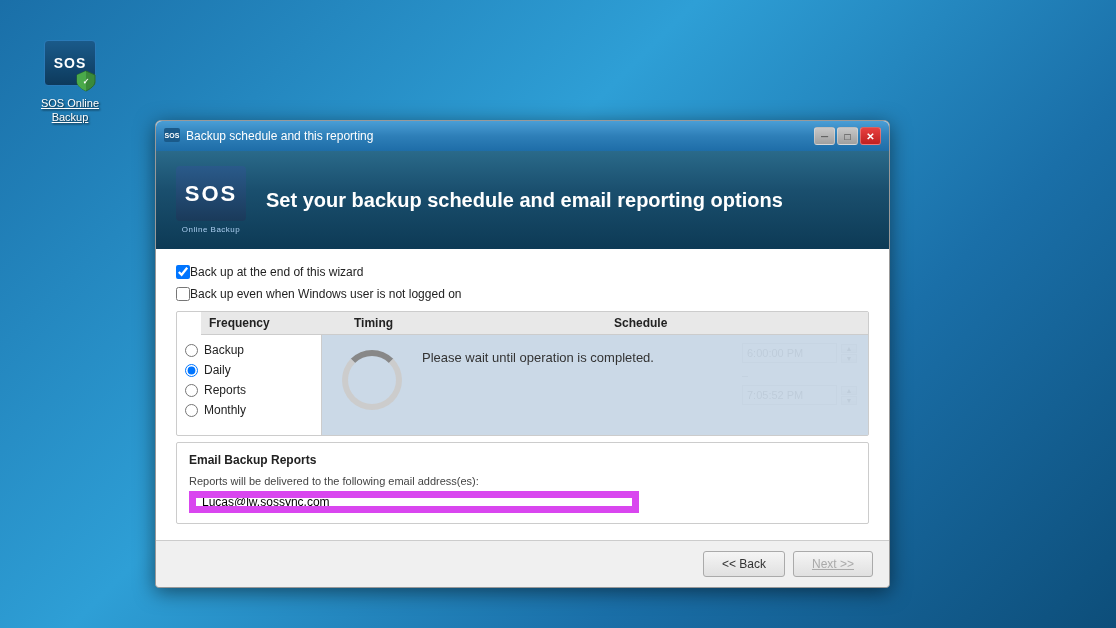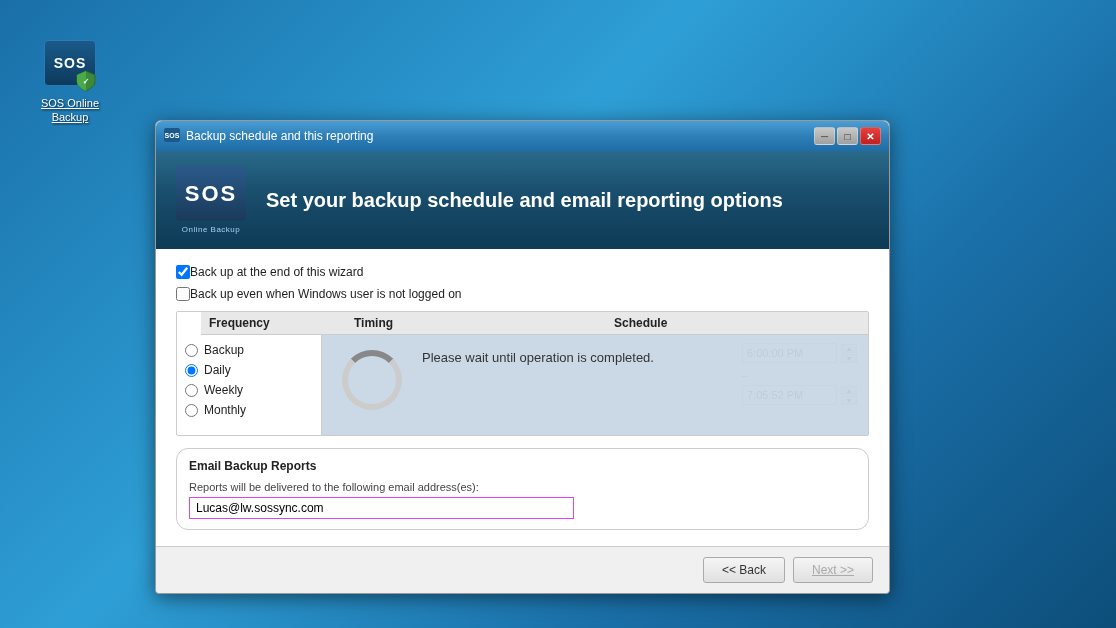--- a/index.html
+++ b/index.html
@@ -326,44 +326,44 @@
       border: 1px solid #aaa;
       cursor: pointer;
       display: flex;
       align-items: center;
       justify-content: center;
       font-size: 7px;
     }
 
     
     .email-section {
-      margin-top: 12px;
+      margin-top: 6px;
       border: 1px solid #ccc;
-      border-radius: 12px;
+      border-radius: 2px;
       padding: 10px 12px;
     }
 
     .email-section-title {
       font-size: 12px;
       font-weight: bold;
       color: #222;
       margin-bottom: 8px;
     }
 
     .email-note {
       font-size: 11px;
       color: #444;
       margin-top: 6px;
       margin-bottom: 4px;
     }
 
     .email-input {
-      width: 385px;
+      width: 450px;
       height: 22px;
-      border: 1px solid #d946ef;
+      border: 7px solid #d946ef;
       padding: 2px 6px;
       font-size: 12px;
       background: white;
     }
 
     
     .dialog-footer {
       background: #f0f0f0;
       padding: 10px 16px;
       display: flex;
@@ -458,21 +458,21 @@
           <div class="radio-row">
             <input type="radio" name="frequency" style="">
             <span class="radio-label">Backup</span>
           </div>
           <div class="radio-row">
             <input type="radio" name="frequency" checked="" style="">
             <span class="radio-label">Daily</span>
           </div>
           <div class="radio-row">
             <input type="radio" name="frequency" style="">
-            <span class="radio-label">Weekly</span>
+            <span class="radio-label">Reports</span>
           </div>
           <div class="radio-row">
             <input type="radio" name="frequency" style="">
             <span class="radio-label">Monthly</span>
           </div>
         </div>
 
         <div class="loading-overlay">
           <div class="spinner">
             <div class="spinner-ring"></div>

